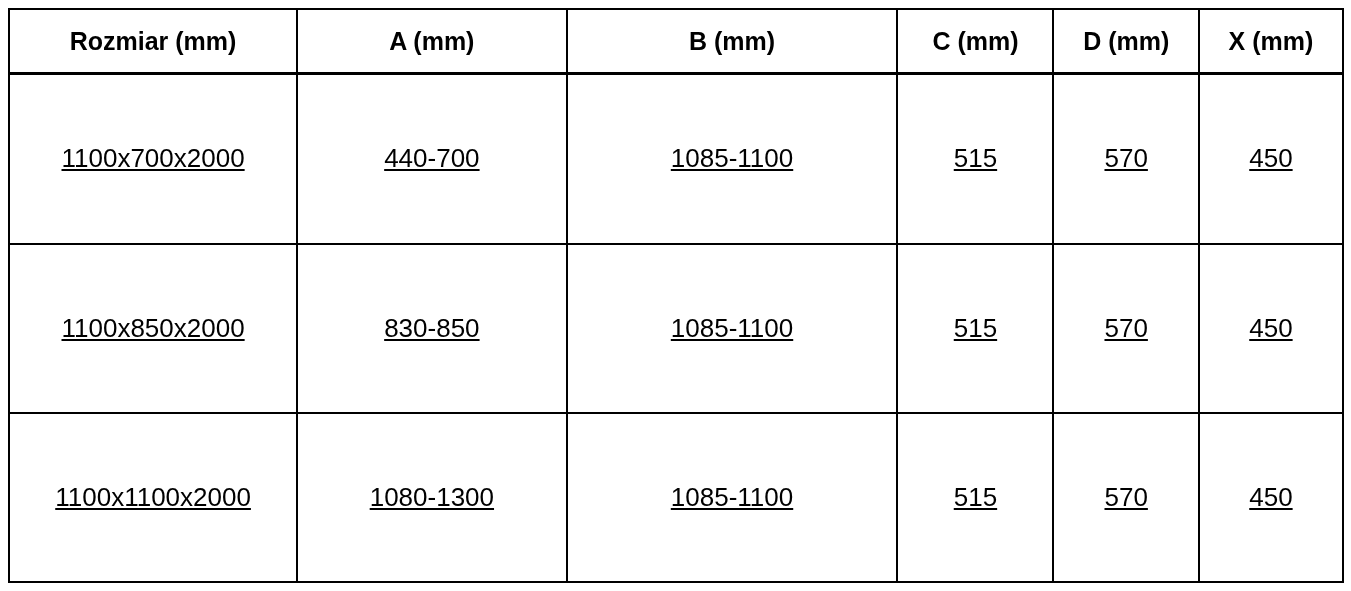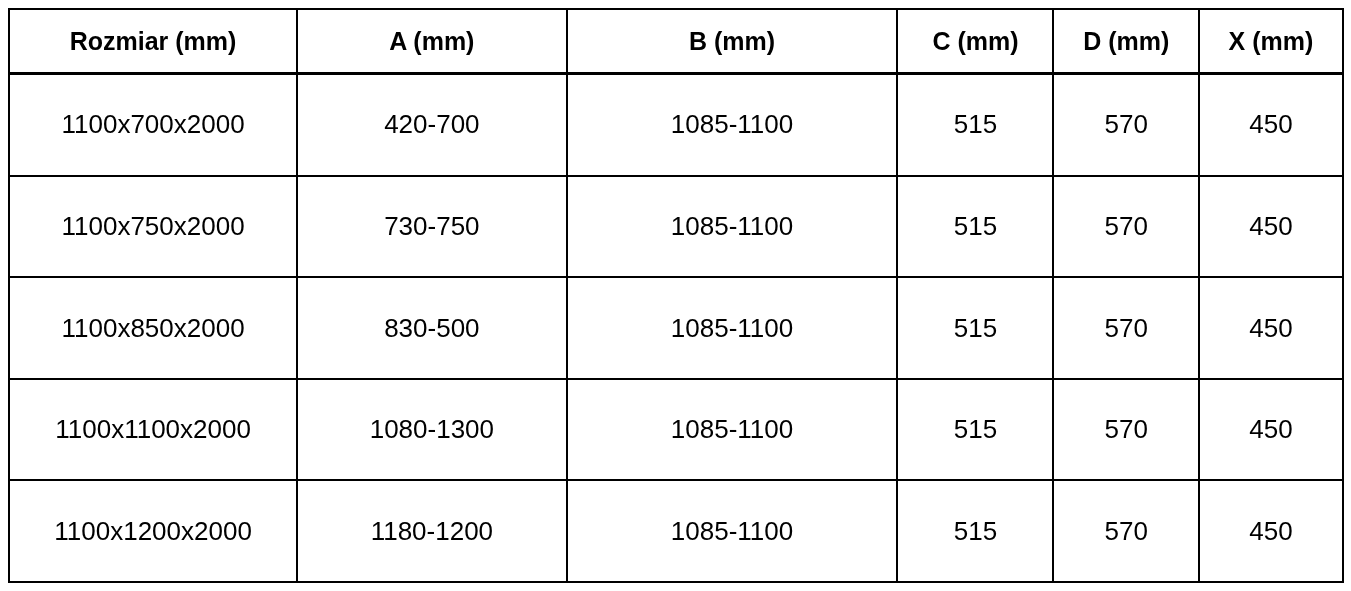--- a/index.html
+++ b/index.html
@@ -37,20 +37,21 @@
   table.spec-table th {
     font-size: 25px;
     font-weight: bold;
     height: 62px;
     border-bottom-width: 3px;
   }
   table.spec-table td {
     font-size: 26px;
     font-weight: normal;
     height: 62px;
+    text-decoration: underline;
   }
   col.c-rozmiar { width: 21.6%; }
   col.c-a       { width: 20.2%; }
   col.c-b       { width: 24.8%; }
   col.c-c       { width: 11.7%; }
   col.c-d       { width: 10.9%; }
   col.c-x       { width: 10.8%; }
 </style>
 </head>
 <body>
@@ -71,53 +72,37 @@
           <th>A (mm)</th>
           <th>B (mm)</th>
           <th>C (mm)</th>
           <th>D (mm)</th>
           <th>X (mm)</th>
         </tr>
     </thead>
     <tbody>
         <tr>
           <td>1100x700x2000</td>
-          <td>420-700</td>
-          <td>1085-1100</td>
-          <td>515</td>
-          <td>570</td>
-          <td>450</td>
-        </tr>
-        <tr>
-          <td>1100x750x2000</td>
-          <td>730-750</td>
+          <td>440-700</td>
           <td>1085-1100</td>
           <td>515</td>
           <td>570</td>
           <td>450</td>
         </tr>
         <tr>
           <td>1100x850x2000</td>
-          <td>830-500</td>
+          <td>830-850</td>
           <td>1085-1100</td>
           <td>515</td>
           <td>570</td>
           <td>450</td>
         </tr>
         <tr>
           <td>1100x1100x2000</td>
           <td>1080-1300</td>
           <td>1085-1100</td>
           <td>515</td>
           <td>570</td>
           <td>450</td>
         </tr>
-        <tr>
-          <td>1100x1200x2000</td>
-          <td>1180-1200</td>
-          <td>1085-1100</td>
-          <td>515</td>
-          <td>570</td>
-          <td>450</td>
-        </tr>
       </tbody>
   </table>
 </div>
 
 </body></html>

